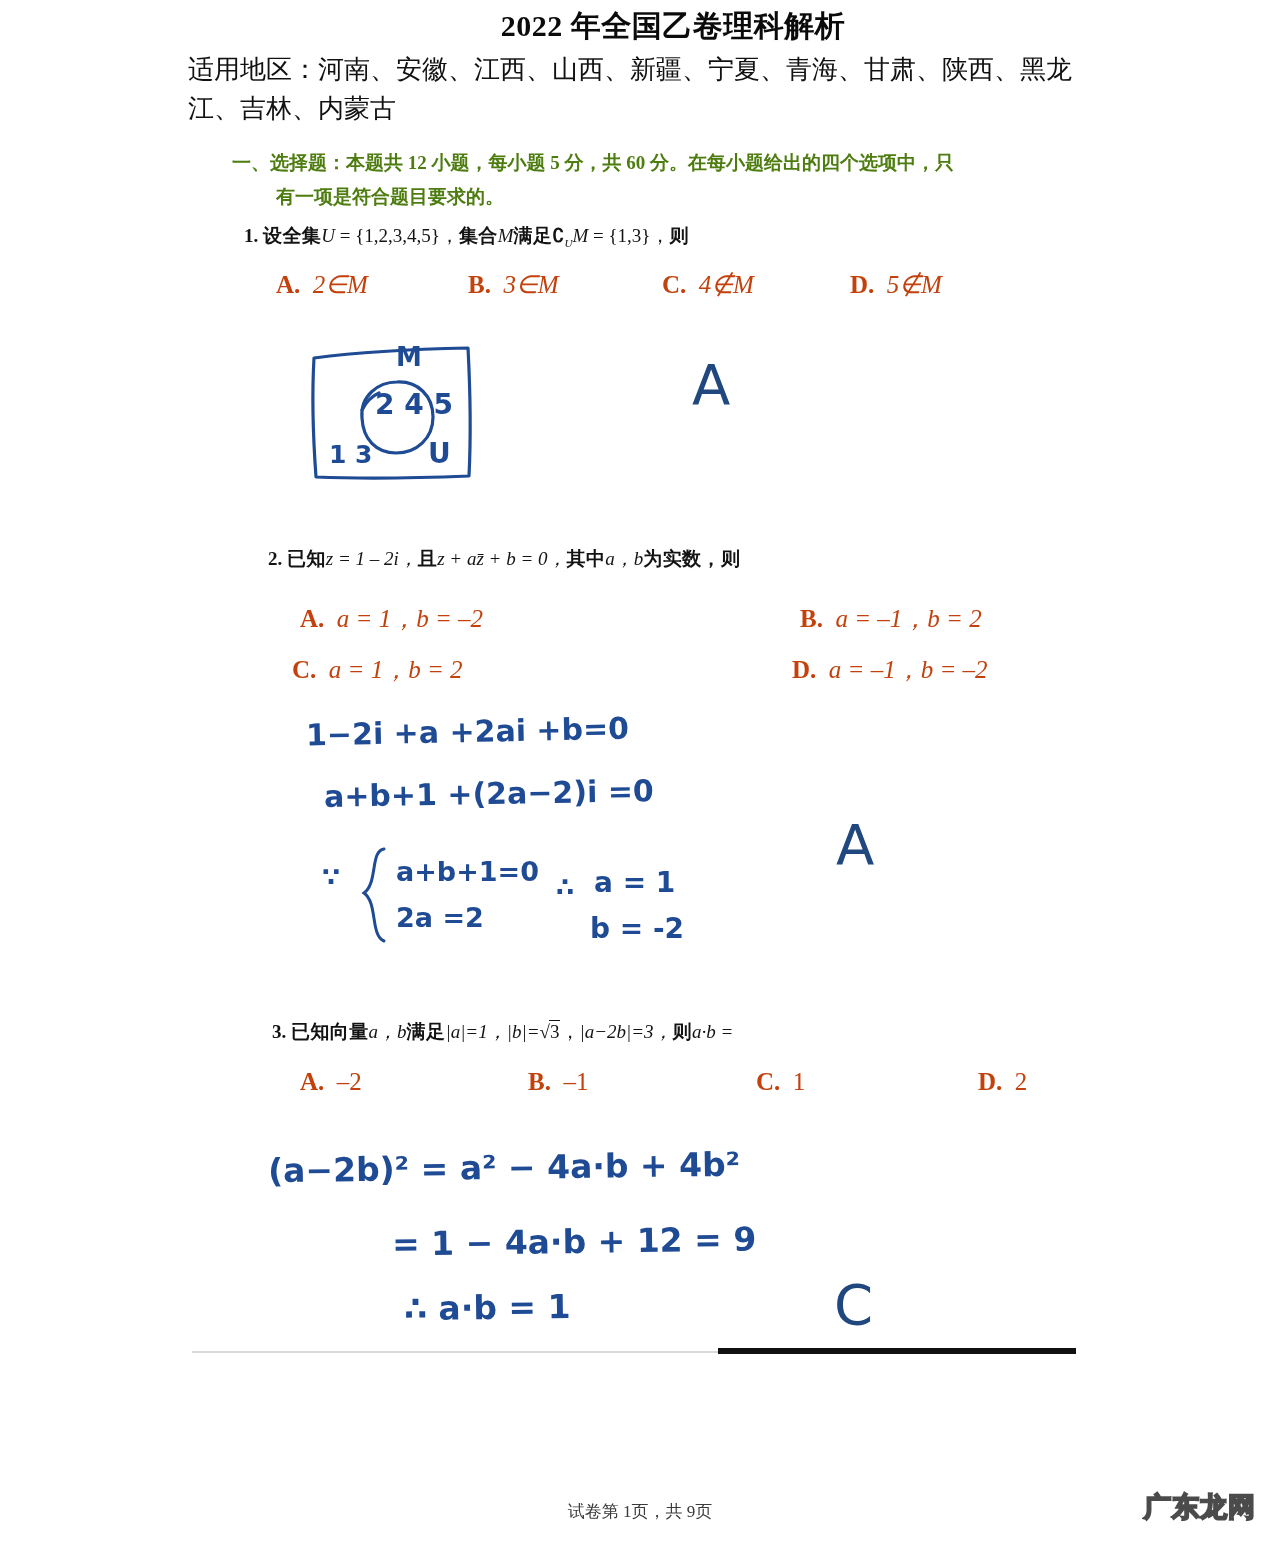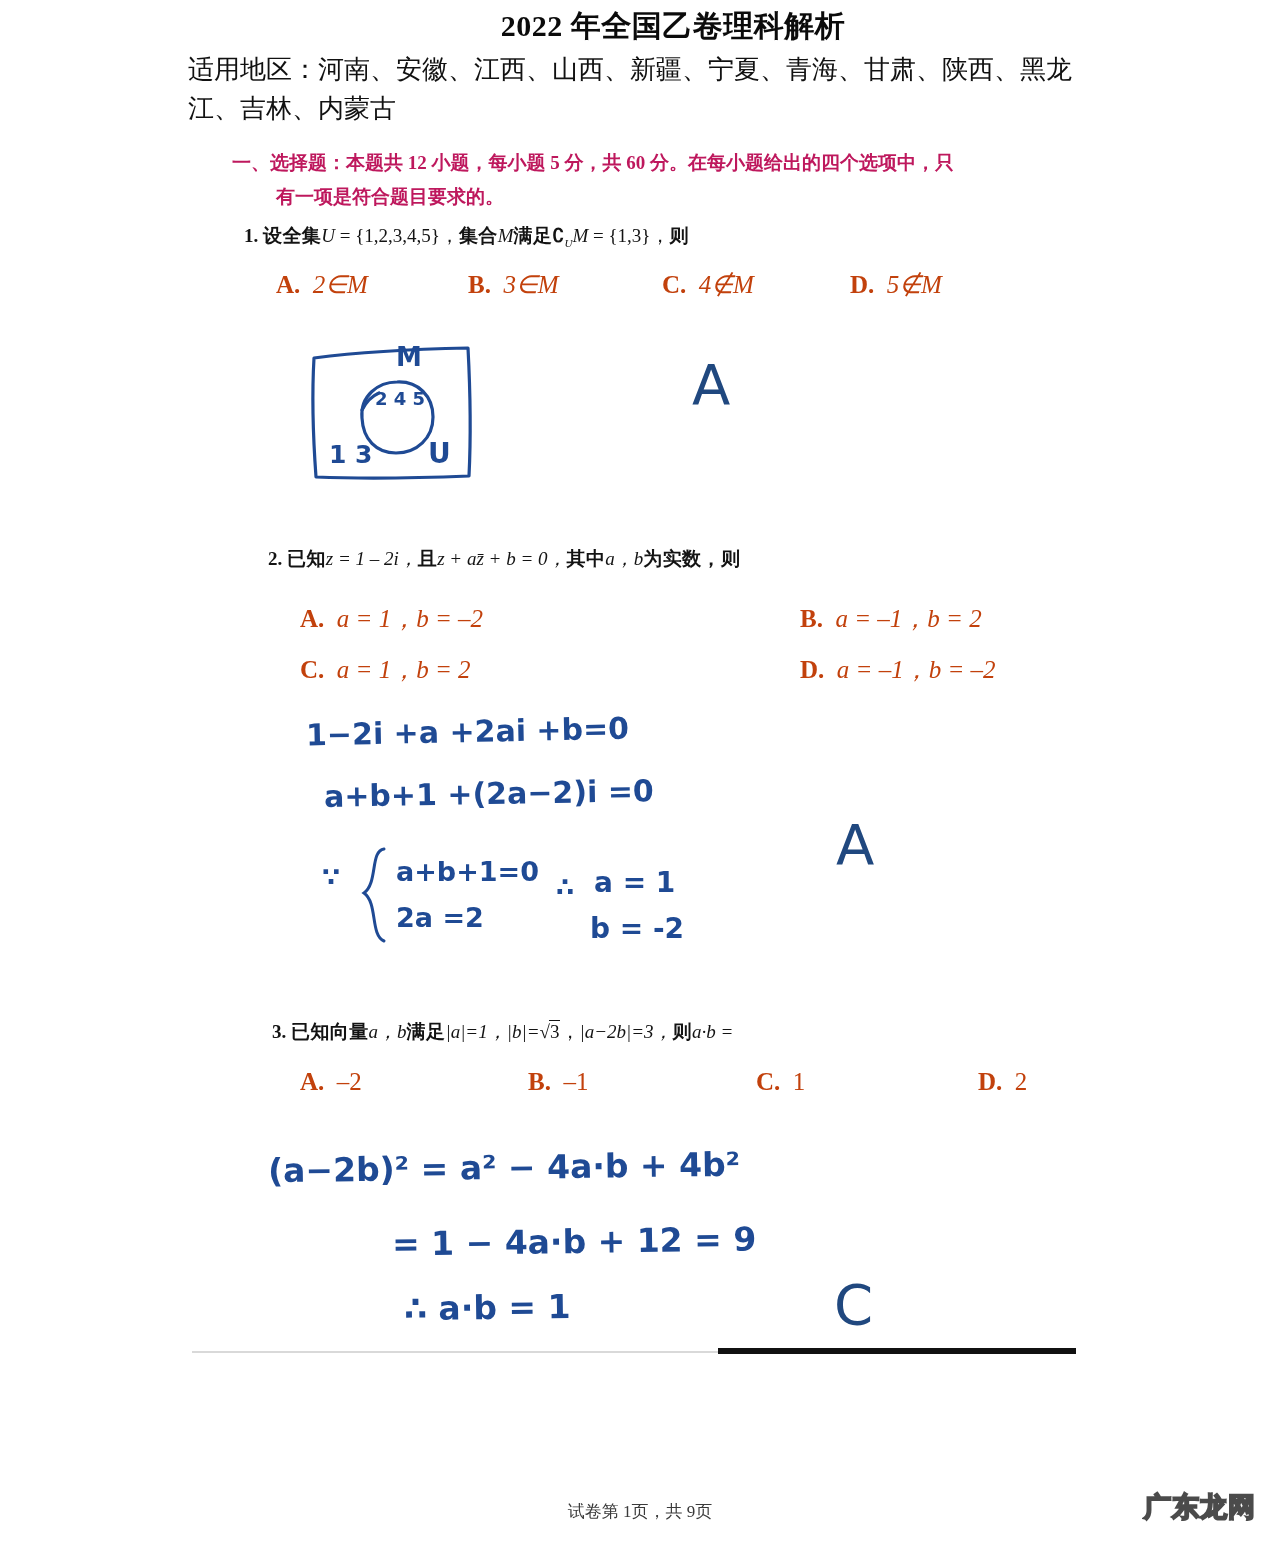--- a/index.html
+++ b/index.html
@@ -50,21 +50,21 @@
 
   
   .section-head {
     position: absolute;
     top: 146px;
     left: 232px;
     width: 860px;
     font-size: 19px;
     font-weight: bold;
     line-height: 34px;
-    color: #be185d;
+    color: #4d7c0f;
   }
   .section-head .l2 { display: block; padding-left: 44px; }
 
   
   .q-stem {
     position: absolute;
     font-size: 19px;
     line-height: 28px;
     color: #131313;
     white-space: nowrap;
@@ -176,35 +176,35 @@
     <g fill="none" stroke="#1f4a94" stroke-width="3.2" stroke-linecap="round" stroke-linejoin="round">
 
       <path d="M14 22 C60 16, 120 13, 168 12 C170 50, 171 100, 169 140 C120 142, 62 143, 16 141 C13 100, 12 56, 14 22 Z"></path>
 
       <path d="M62 82 C60 60, 78 46, 97 46 C118 45, 133 60, 133 81 C133 102, 117 117, 96 117 C76 117, 63 103, 62 82 Z"></path>
 
       <path d="M62 74 C66 66, 72 60, 79 57"></path>
     </g>
   </svg>
   <div class="ink" style="left:396px; top:342px; font-size:26px;">M</div>
-  <div class="ink" style="left:375px; top:388px; font-size:18px;">2 4 5</div>
+  <div class="ink" style="left:375px; top:388px; font-size:28px;">2 4 5</div>
   <div class="ink" style="left:329px; top:440px; font-size:25px;">1 3</div>
   <div class="ink" style="left:428px; top:437px; font-size:28px;">U</div>
 
   <div class="ink-answer" style="left:692px; top:352px;">A</div>
 
   <div class="q-stem" style="top:545px; left:268px;">
     <span class="q-num">2.</span>
     <span class="cn">已知</span><span class="it">z = 1 – 2i，</span><span class="cn">且</span><span class="it">z + az̄ + b = 0，</span><span class="cn">其中</span><span class="it">a，b</span><span class="cn">为实数，则</span>
   </div>
 
   <div class="opts" style="top:602px; left:300px;">
     <span class="opt" style="width:500px;"><b>A.</b>&nbsp;&nbsp;<span class="it">a = 1，b = –2</span></span><span class="opt"><b>B.</b>&nbsp;&nbsp;<span class="it">a = –1，b = 2</span></span>
   </div>
-  <div class="opts" style="top:653px; left:300px;">
+  <div class="opts" style="top:653px; left:292px;">
     <span class="opt" style="width:500px;"><b>C.</b>&nbsp;&nbsp;<span class="it">a = 1，b = 2</span></span><span class="opt"><b>D.</b>&nbsp;&nbsp;<span class="it">a = –1，b = –2</span></span>
   </div>
 
   <div class="ink" style="left:306px; top:714px; font-size:30px; transform:rotate(-1.2deg);">1−2i +a +2ai +b=0</div>
   <div class="ink" style="left:324px; top:776px; font-size:30px; transform:rotate(-1deg);">a+b+1 +(2a−2)i =0</div>
 
   <div class="ink" style="left:322px; top:862px; font-size:26px;">∵</div>
   <svg style="position:absolute; left:358px; top:845px;" width="34" height="100" viewBox="0 0 34 100">
     <path d="M26 4 C12 6, 20 38, 6 48 C20 58, 12 90, 26 96" fill="none" stroke="#1f4a94" stroke-width="3" stroke-linecap="round"></path>
   </svg>

